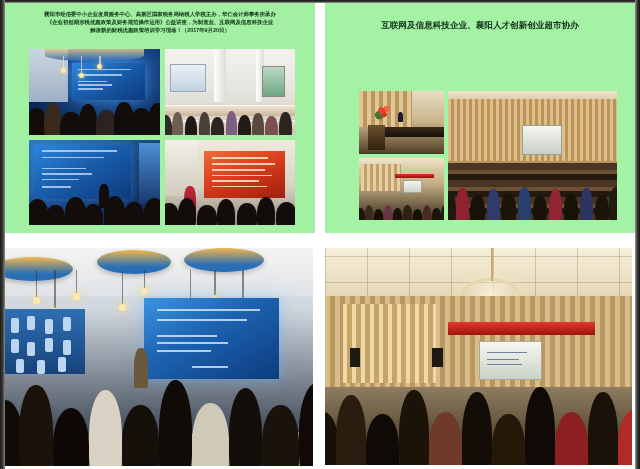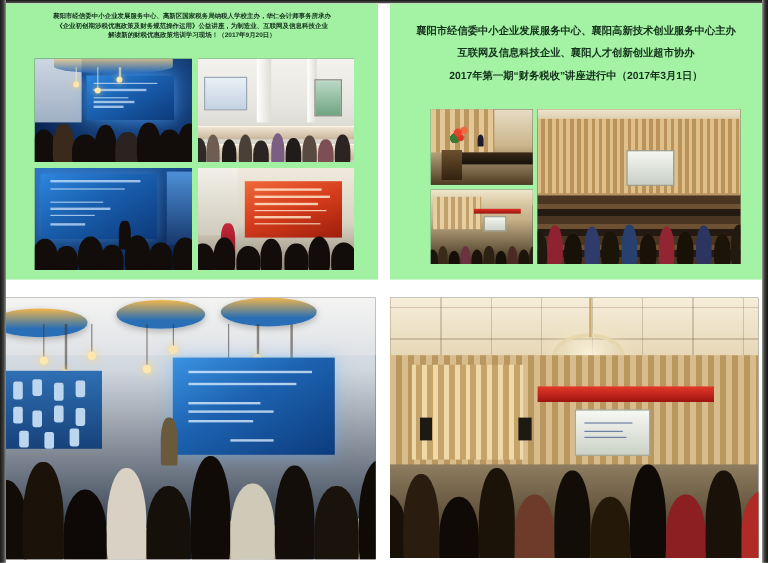--- a/index.html
+++ b/index.html
@@ -587,23 +587,21 @@
           <span style="left:69%;width:13%;height:92%"></span>
           <span style="left:83%;width:15%;height:78%"></span>
         </div>
       </div>
 
     </div>
   </div>
 
   <div class="green-panel" id="panel-top-right">
     <div class="title-block">
-      <div class="panel-title">襄阳市经信委中小企业发展服务中心、襄阳高新技术创业服务中心主办</div>
       <div class="panel-title">互联网及信息科技企业、襄阳人才创新创业超市协办</div>
-      <div class="panel-title">2017年第一期“财务税收”讲座进行中（2017年3月1日）</div>
     </div>
 
     <div id="grid-right">
 
       <div class="photo p-podium">
         <div class="layer room"></div>
         <div class="curtain2"></div>
         <div class="flowers"></div>
         <div class="longdesk"></div>
         <div class="podium-box"></div>

